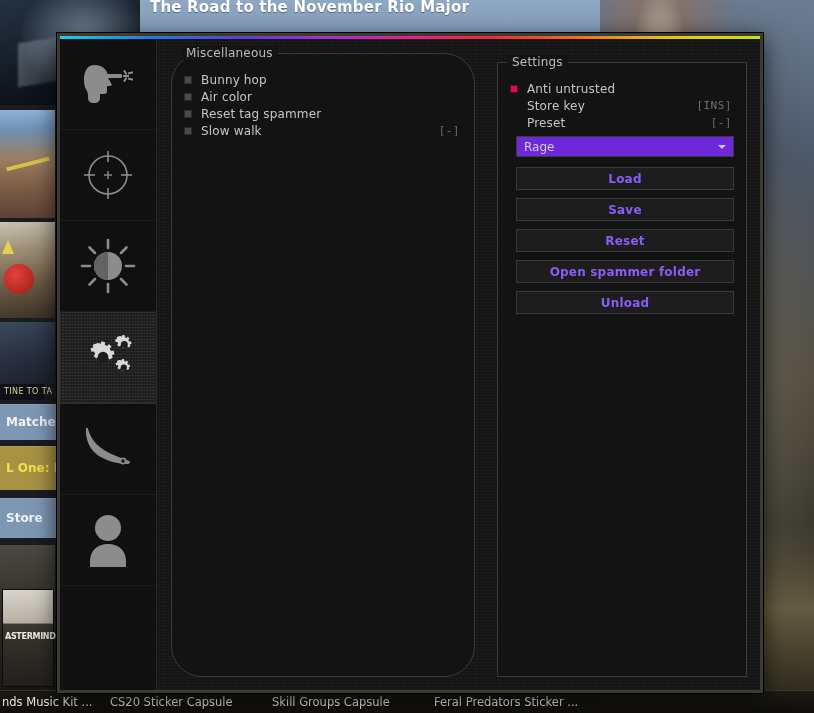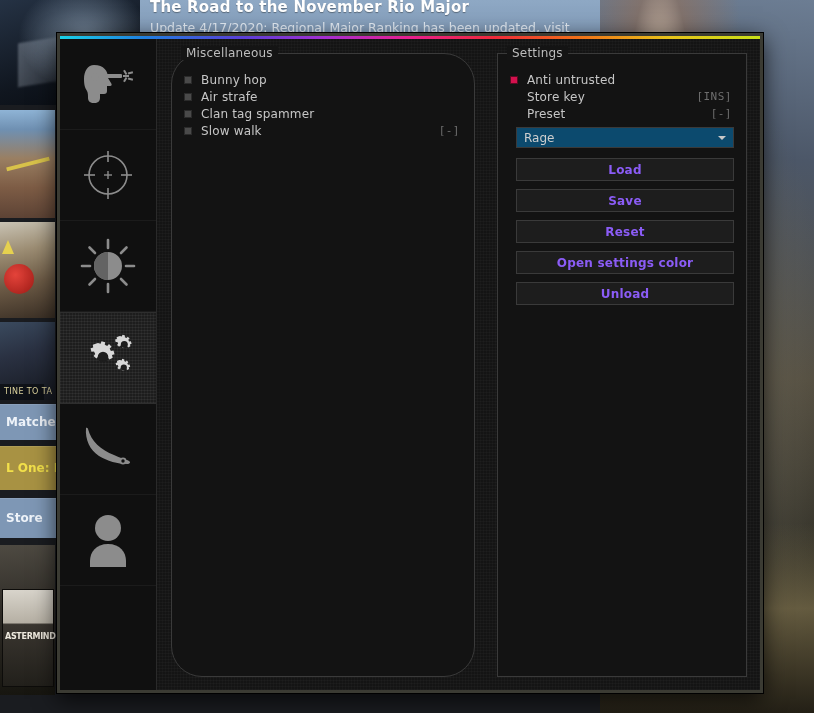--- a/index.html
+++ b/index.html
@@ -118,35 +118,35 @@
   .tab .ic{fill:#8c8c8c;}
   .tab.active .ic{fill:#d7d7d7;}
 
   
   .content{flex:1;display:flex;padding:14px 13px 13px 14px;gap:22px;}
 
   .group{position:relative;border:1px solid #3a3a3a;background:#131313;padding:18px 12px 12px;}
   .group > .glabel{position:absolute;top:-8px;left:9px;padding:0 5px;background:#141414;
     color:#bdbdbd;font-size:12px;letter-spacing:.2px;white-space:nowrap;}
   .group.misc{width:278px;flex:0 0 278px;border-radius:31px;}
-  .group.settings{flex:1;}
+  .group.settings{flex:1;margin-top:9px;}
 
   .row{display:flex;align-items:center;height:16px;margin-bottom:1px;position:relative;}
   .cb{width:8px;height:8px;flex:0 0 8px;margin-right:9px;background:#4a4a4a;
     box-shadow:inset 0 0 0 1px #2b2b2b;}
   .cb.on{background:#d4114e;box-shadow:inset 0 0 0 1px #5a0a22;}
   .lbl{color:#c6c6c6;font-size:12px;letter-spacing:.15px;white-space:nowrap;}
   .lbl.indent{padding-left:17px;}
   .bind{position:absolute;right:2px;top:1px;color:#6e6e6e;font-size:11px;letter-spacing:.5px;
     font-family:"DejaVu Sans Mono","Liberation Mono",monospace;}
   .swatch{position:absolute;right:2px;top:2px;width:22px;height:11px;background:#d4114e;
     border:1px solid #32060f;}
 
   .selwrap{margin:5px 0 10px 6px;}
-  .sel{height:19px;background:#0c4a6e;border:1px solid #3a3a3a;display:flex;align-items:center;
+  .sel{height:19px;background:#6d28d9;border:1px solid #3a3a3a;display:flex;align-items:center;
     padding:0 7px;color:#cfcfcf;font-size:12px;position:relative;cursor:pointer;}
   .sel .arrow{position:absolute;right:7px;top:50%;transform:translateY(-50%);
     width:0;height:0;border-left:4px solid transparent;border-right:4px solid transparent;
     border-top:4px solid #c8c8c8;}
 
   .btn{height:21px;margin:0 0 8px 6px;background:#1d1d1d;border:1px solid #3a3a3a;
     display:flex;align-items:center;justify-content:center;color:#8b5cf6;
     font-size:12px;font-weight:bold;letter-spacing:.2px;cursor:pointer;}
   .btn:last-child{margin-bottom:0;}
 </style>
@@ -178,30 +178,35 @@
   </div>
 
   <div class="bg-photo-e">
     <div class="crate">
       <span>ASTERMIND</span>
     </div>
   </div>
 
   <div class="bg-mid">
     <div class="banner-title">The Road to the November Rio Major</div>
-    <div class="banner-l1">Update 4/17/2020: Regional Major Ranking has been updated, visit</div>
     <div class="banner-l2">this page for up to date information: Regional Major Ranking  Update</div>
     <div class="art"></div>
   </div>
 
   <div class="bg-right">
     <div class="torso"></div>
     <div class="ground"></div>
   </div>
 
+  <div class="bg-bottombar">
+    <span class="itm" style="left:2px">nds Music Kit ...</span>
+    <span class="itm" style="left:110px">CS20 Sticker Capsule</span>
+    <span class="itm" style="left:272px">Skill Groups Capsule</span>
+    <span class="itm" style="left:434px">Feral Predators Sticker ...</span>
+  </div>
 </div>
 
 <div id="menu">
   <div class="rainbow"></div>
 
   <div class="menu-body">
 
     <div class="sidebar">
 
       <div class="tab">
@@ -283,26 +288,26 @@
       <div class="group misc">
         <div class="glabel">Miscellaneous</div>
 
         <div class="row">
           <span class="cb"></span>
           <span class="lbl">Bunny hop</span>
         </div>
 
         <div class="row">
           <span class="cb"></span>
-          <span class="lbl">Air strafe</span>
+          <span class="lbl">Air color</span>
         </div>
 
         <div class="row">
           <span class="cb"></span>
-          <span class="lbl">Clan tag spammer</span>
+          <span class="lbl">Reset tag spammer</span>
         </div>
 
         <div class="row">
           <span class="cb"></span>
           <span class="lbl">Slow walk</span>
           <span class="bind">[-]</span>
         </div>
       </div>
 
       <div class="group settings">
@@ -328,19 +333,19 @@
         <div class="selwrap">
           <div class="sel">
             <span>Rage</span>
             <span class="arrow"></span>
           </div>
         </div>
 
         <div class="btn">Load</div>
         <div class="btn">Save</div>
         <div class="btn">Reset</div>
-        <div class="btn">Open settings color</div>
+        <div class="btn">Open spammer folder</div>
         <div class="btn">Unload</div>
       </div>
 
     </div>
   </div>
 </div>
 
 </body></html>

